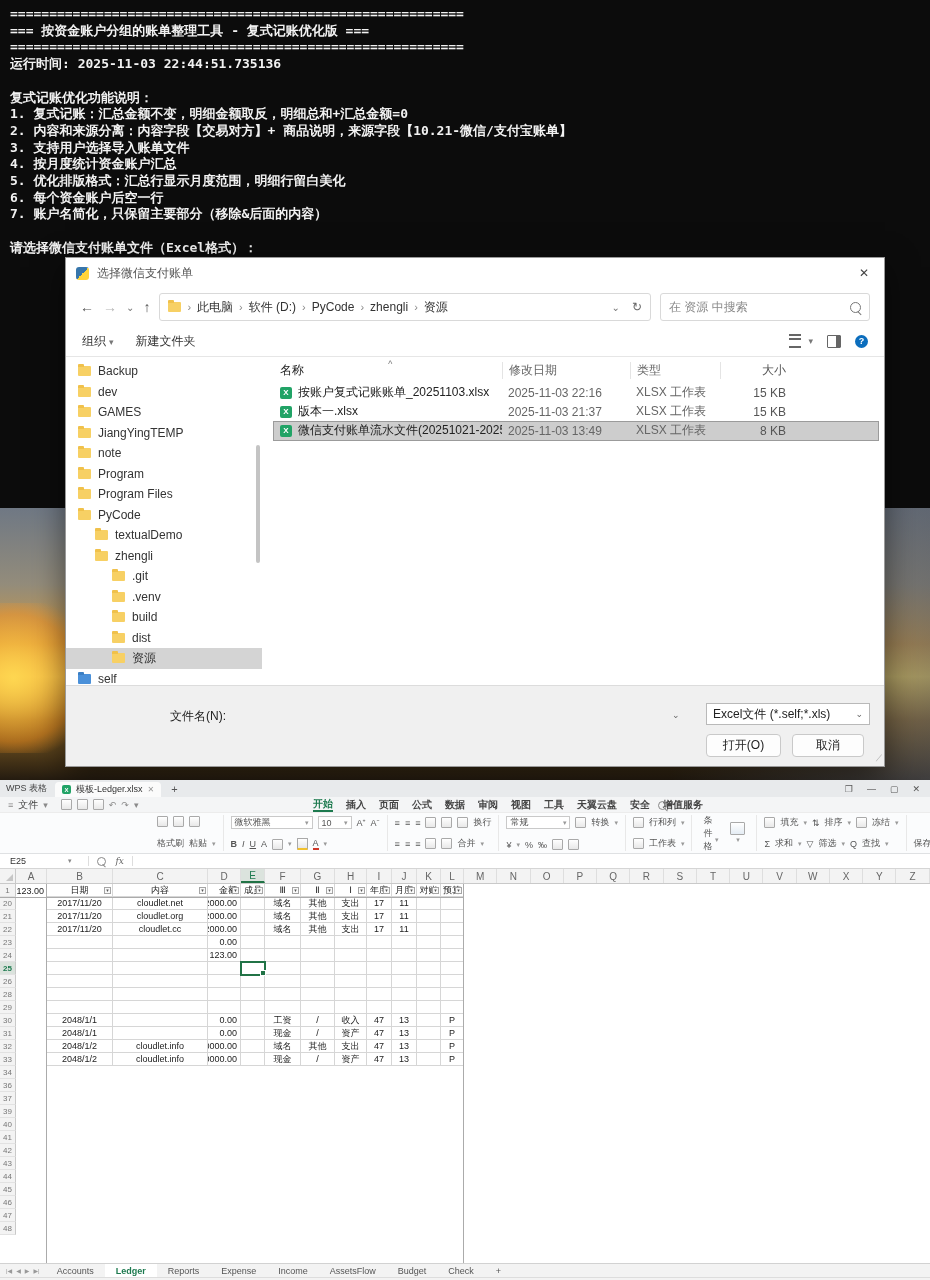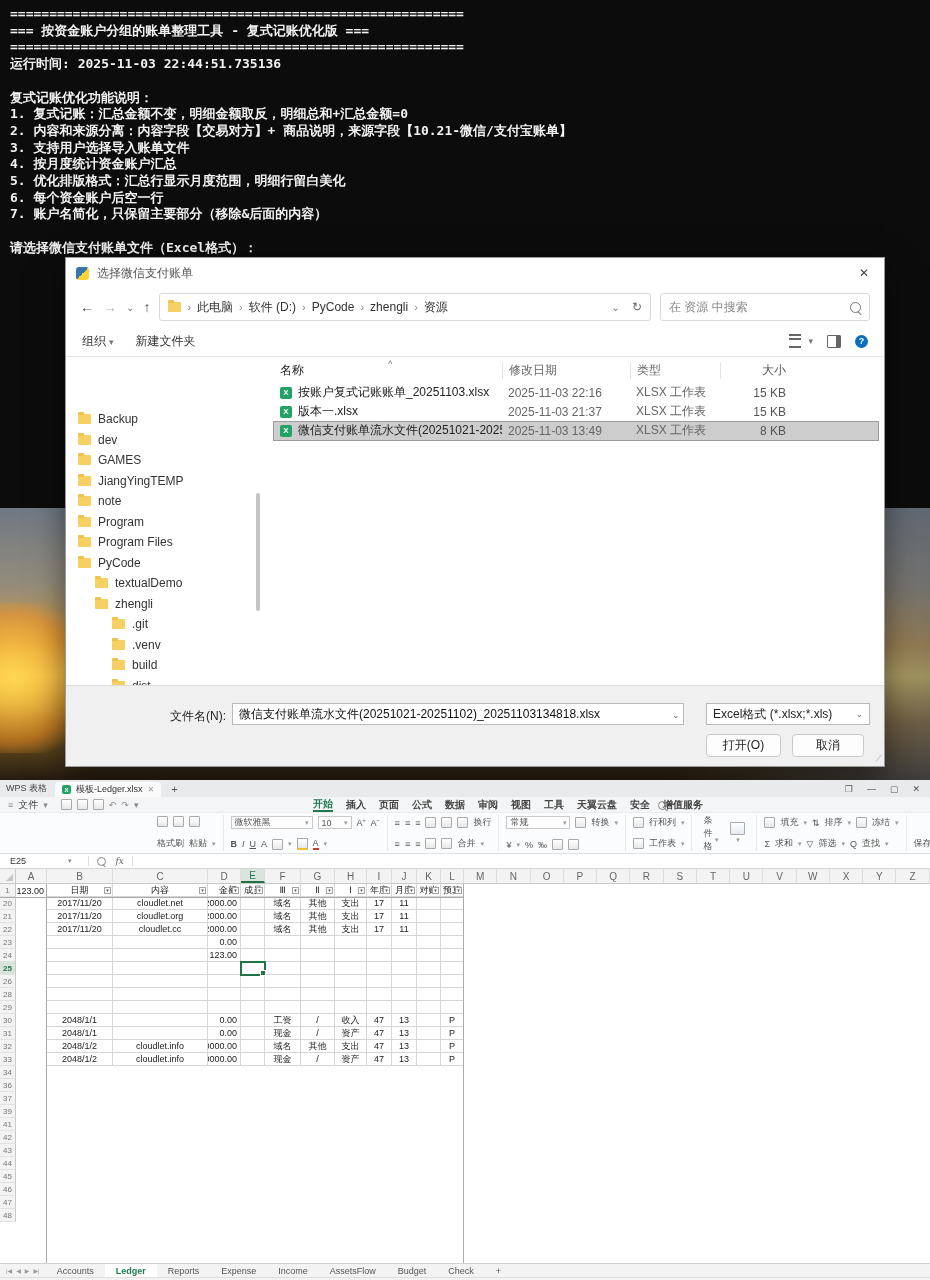--- a/index.html
+++ b/index.html
@@ -47,21 +47,21 @@
                color:#333;flex:none;}
   .tb-caret{color:#777;font-size:9px;margin-left:3px;}
   .tb-right{margin-left:auto;display:flex;align-items:center;gap:14px;color:#555;}
   .ivicon{width:12px;height:10px;border-top:2px solid #666;border-bottom:2px solid #666;position:relative;}
   .ivicon::after{content:'';position:absolute;left:0;top:2px;right:0;height:2px;background:#666;}
   .ppicon{width:12px;height:11px;border:1.4px solid #666;border-radius:1px;position:relative;}
   .ppicon::after{content:'';position:absolute;right:0;top:0;bottom:0;width:4px;background:#666;}
   .info{width:13px;height:13px;border-radius:50%;background:#0b6dbd;color:#fff;font-size:9px;display:flex;
         align-items:center;justify-content:center;font-weight:bold;}
   .dlg-body{flex:1;display:flex;min-height:0;}
-  .tree{width:196px;flex:none;position:relative;overflow:hidden;padding-top:4px;box-sizing:border-box;margin-top:48px;}
+  .tree{width:196px;flex:none;position:relative;overflow:hidden;padding-top:4px;box-sizing:border-box;}
   .titem{height:20.5px;display:flex;align-items:center;gap:7px;color:#333;white-space:nowrap;}
   .titem.sel{background:#d4d4d4;}
   .tscroll{position:absolute;right:2px;top:88px;width:4px;height:118px;background:#c4c4c4;border-radius:2px;}
   .list{flex:1;position:relative;padding:0 6px 0 12px;min-width:0;}
   .lhead{display:flex;height:26px;align-items:center;color:#444;position:relative;}
   .lh{box-sizing:border-box;padding:0 6px;position:relative;}
   .lh + .lh{border-left:1px solid #e4e4e4;}
   .sortc{position:absolute;top:-3px;left:50%;color:#777;font-size:9px;}
   .lrow{display:flex;height:18.5px;align-items:center;margin-top:0.5px;}
   .lrow.sel{background:#cdcdcd;outline:1px solid #9b9b9b;}
@@ -306,24 +306,23 @@
             </div>
             <div class="lc c-date">2025-11-03 13:49</div>
             <div class="lc c-type">XLSX 工作表</div>
             <div class="lc c-size">8 KB</div>
           </div>
         </div>
     </div>
   </div>
   <div class="dlg-footer">
     <span class="fn-label">文件名(N):</span>
-    <input class="fn-input" value="微信支付账单流水文件(20251021-20251102)_20251103134818.xlsx" style="">
     <span class="fn-caret">⌄</span>
     <div class="ft-combo">
-      <span>Excel格式 (*.xlsx;*.xls)</span>
+      <span>Excel文件 (*.self;*.xls)</span>
       <span class="cv">⌄</span>
     </div>
     <div class="dbtn btn-open">打开(O)</div>
     <div class="dbtn btn-cancel">取消</div>
     <span class="grip">⟋</span>
   </div>
 </div>
 
 <div class="abs wps">
   <div class="wtitle">
@@ -976,20 +975,36 @@
         <div class="gc c" style="width: 36px;"></div>
         <div class="gc c" style="width: 34px;"></div>
         <div class="gc c" style="width: 32px;"></div>
         <div class="gc c" style="width: 25px;"></div>
         <div class="gc c" style="width: 25px;"></div>
         <div class="gc c" style="width: 24px;"></div>
         <div class="gc c" style="width: 23px;"></div>
         <div class="gc" style="flex: 1 1 0%;"></div>
       </div>
       <div class="grow">
+        <div class="rn">40</div>
+        <div class="gc r" style="width: 31px;"></div>
+        <div class="gc c" style="width: 66px;"></div>
+        <div class="gc c" style="width: 95px;"></div>
+        <div class="gc r" style="width: 33px;"></div>
+        <div class="gc l" style="width: 24px;"></div>
+        <div class="gc c" style="width: 36px;"></div>
+        <div class="gc c" style="width: 34px;"></div>
+        <div class="gc c" style="width: 32px;"></div>
+        <div class="gc c" style="width: 25px;"></div>
+        <div class="gc c" style="width: 25px;"></div>
+        <div class="gc c" style="width: 24px;"></div>
+        <div class="gc c" style="width: 23px;"></div>
+        <div class="gc" style="flex: 1 1 0%;"></div>
+      </div>
+      <div class="grow">
         <div class="rn">41</div>
         <div class="gc r" style="width: 31px;"></div>
         <div class="gc c" style="width: 66px;"></div>
         <div class="gc c" style="width: 95px;"></div>
         <div class="gc r" style="width: 33px;"></div>
         <div class="gc l" style="width: 24px;"></div>
         <div class="gc c" style="width: 36px;"></div>
         <div class="gc c" style="width: 34px;"></div>
         <div class="gc c" style="width: 32px;"></div>
         <div class="gc c" style="width: 25px;"></div>

